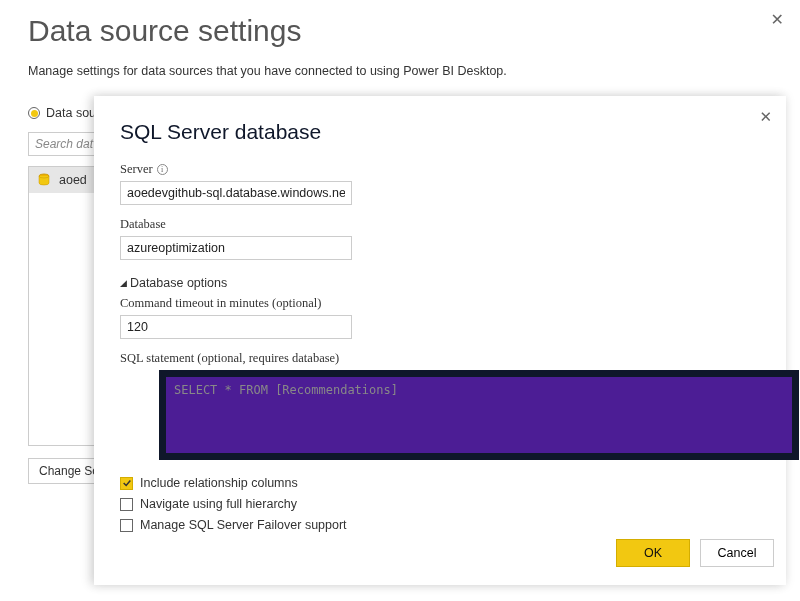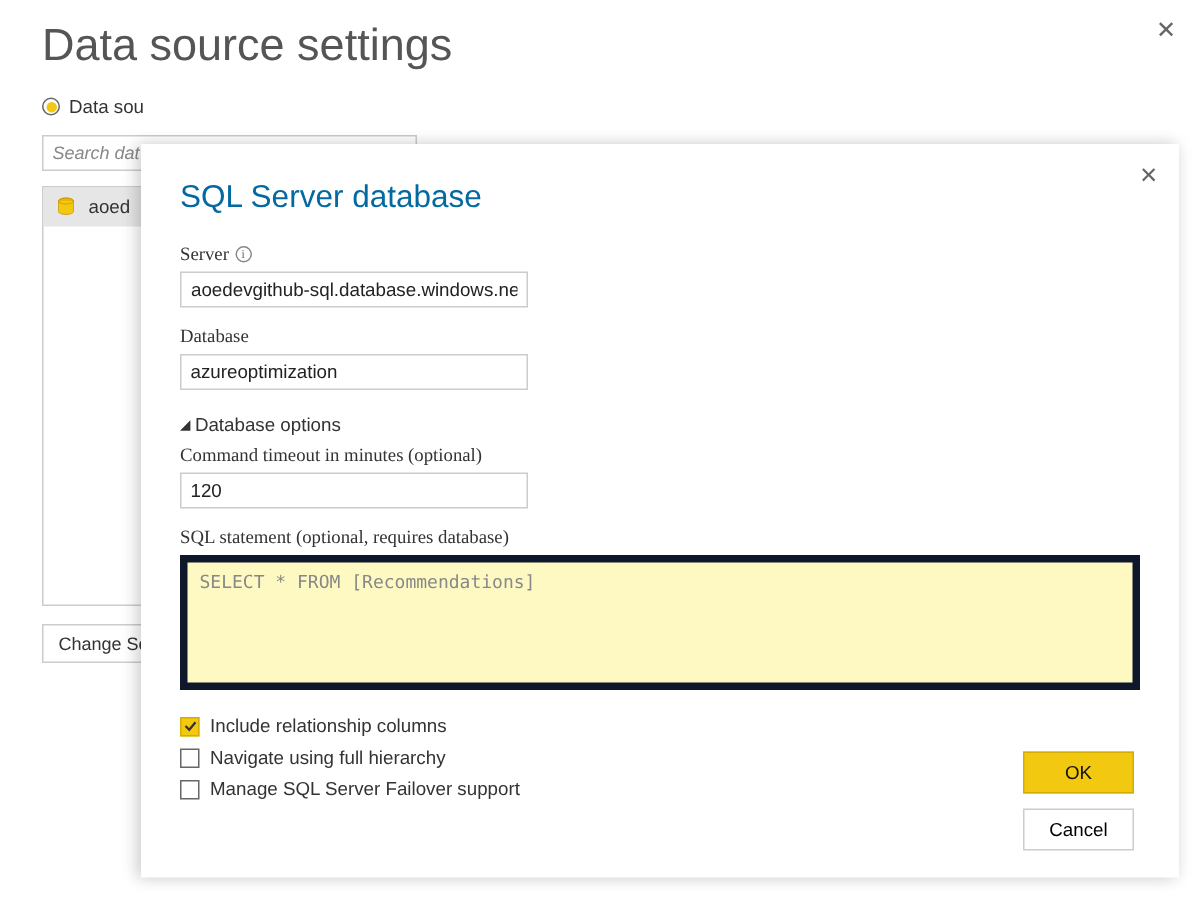--- a/index.html
+++ b/index.html
@@ -112,21 +112,21 @@
     position: absolute;
     top: 12px; right: 14px;
     font-size: 15px;
     color: #666;
     font-weight: 300;
     cursor: pointer;
   }
   .modal-title {
     font-size: 21px;
     font-weight: 300;
-    color: #0369a1;
+    color: #0f172a;
     margin-bottom: 18px;
   }
   .field-label {
     font-size: 12.5px;
     color: #333;
     margin-bottom: 4px;
     display: flex;
     align-items: center;
     gap: 4px;
     font-family: Liberation Serif, serif;
@@ -160,28 +160,29 @@
     cursor: pointer;
     margin-top: 4px;
     margin-bottom: 6px;
   }
   .adv-toggle .tri {
     font-size: 9px;
   }
   .sql-area {
     width: 100%;
     height: 90px;
-    background: #fef9c3;
-    border: 5px solid #0f172a;
+    background: #4c1d95;
+    border: 7px solid #0f172a;
     font-family: "Consolas", monospace;
     font-size: 12px;
     padding: 6px 8px;
     color: #888;
     resize: none;
     margin-bottom: 12px;
+    margin-left: 39px;
   }
   .check-row {
     display: flex;
     align-items: center;
     gap: 7px;
     font-size: 12.5px;
     color: #333;
     margin-bottom: 7px;
   }
   .checkbox {
@@ -194,24 +195,23 @@
   }
   .checkbox.checked {
     background: #F2C811;
     border-color: #d4ad00;
   }
   .checkbox.checked svg { display: block; }
   .checkbox svg { display: none; }
   .modal-buttons {
     position: absolute;
     bottom: 18px;
-    right: 30px;
+    right: 12px;
     display: flex;
     gap: 10px;
-    flex-direction: column;
   }
   .btn {
     min-width: 74px;
     text-align: center;
     font-size: 12.5px;
     padding: 6px 14px;
     border: 1px solid #ccc;
     background: #fff;
     cursor: pointer;
   }
@@ -220,20 +220,21 @@
     border-color: #d4ad00;
     color: #111;
   }
 </style>
 </head>
 <body>
 
 <div class="outer">
   <span class="outer-close">✕</span>
   <div class="outer-title">Data source settings</div>
+  <div class="outer-desc">Manage settings for data sources that you have connected to using Power BI Desktop.</div>
 
   <div class="radio-row">
     <span class="radio-dot checked"></span>
     <span>Data sou</span>
   </div>
 
   <div class="search-box">Search dat</div>
 
   <div class="source-list">
     <div class="source-item">

